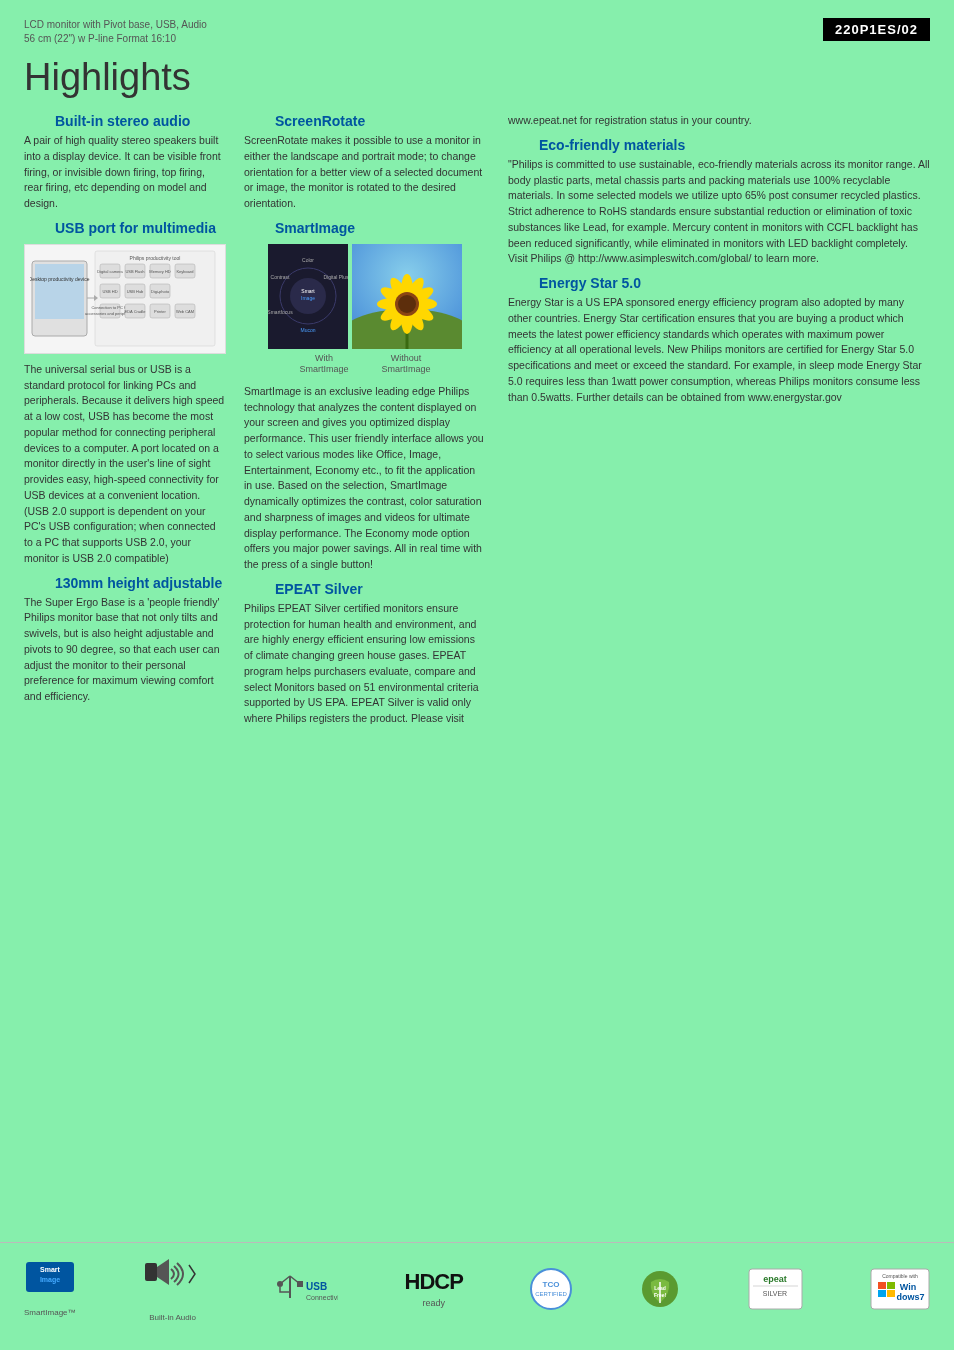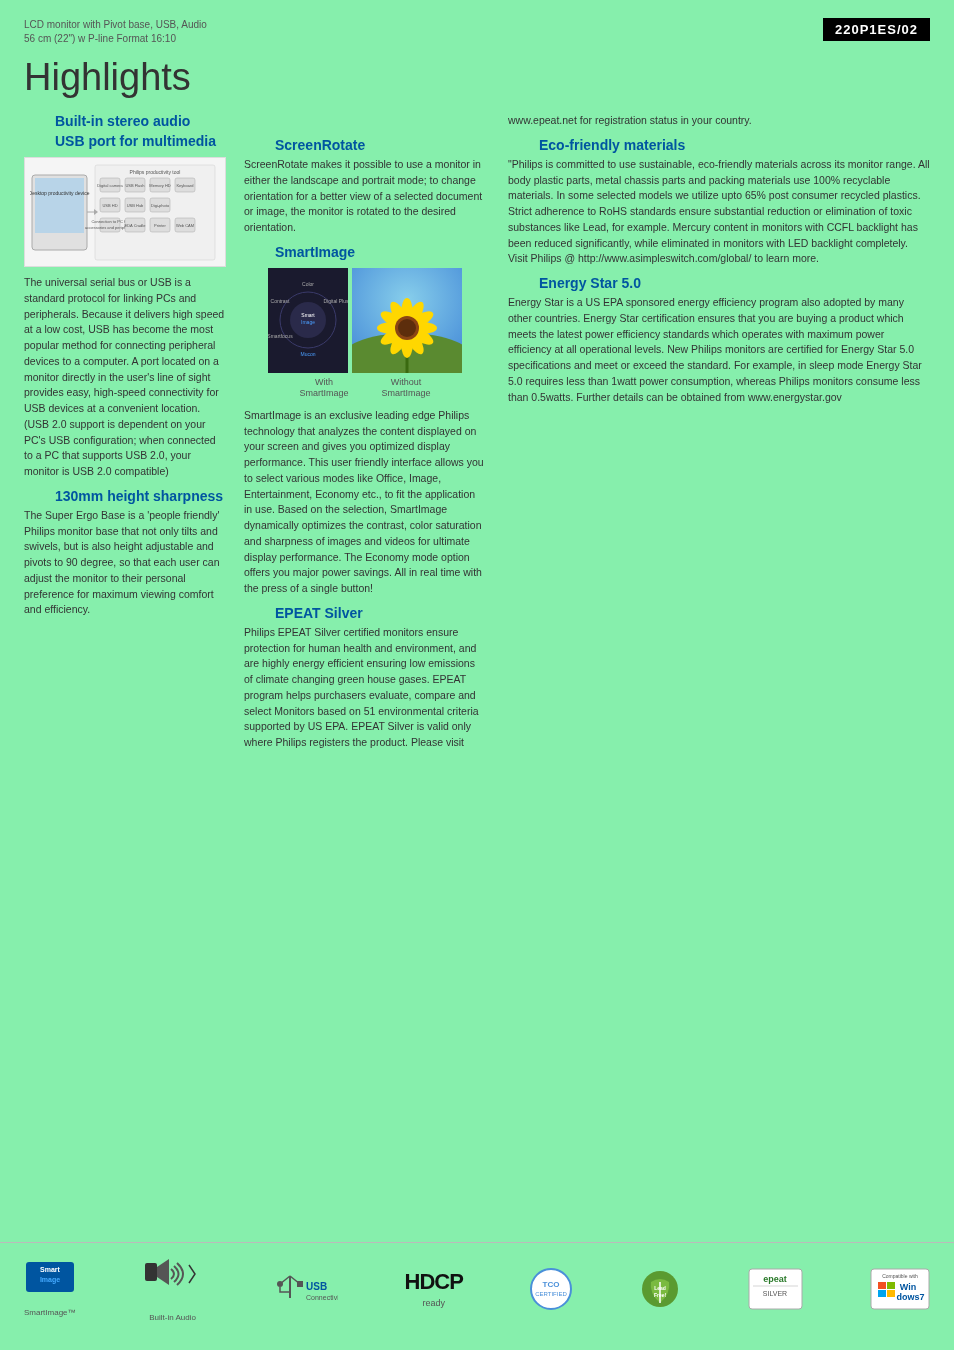--- a/index.html
+++ b/index.html
@@ -51,21 +51,20 @@
     }
     .col-left {
       width: 220px;
       min-width: 220px;
       padding-right: 18px;
     }
     .col-mid {
       width: 260px;
       min-width: 260px;
       padding-right: 18px;
-      margin-top: 24px;
     }
     .col-right {
       flex: 1;
       padding-left: 4px;
     }
     .section-title {
       font-size: 14px;
       font-weight: bold;
       color: #0055a0;
       margin-bottom: 4px;
@@ -157,20 +156,21 @@
   </div>
 
   <div class="highlights-title">Highlights</div>
 
   <div class="content-area">
 
     <div class="col-left">
 
       <div>
         <div class="section-title">Built-in stereo audio</div>
+        <div class="section-body">A pair of high quality stereo speakers built into a display device. It can be visible front firing, or invisible down firing, top firing, rear firing, etc depending on model and design.</div>
       </div>
 
       <div>
         <div class="section-title">USB port for multimedia</div>
 
         <div class="usb-image-container">
           <div class="usb-image-inner">
             <svg viewBox="0 0 190 105" width="190" height="105">
 
               <rect x="2" y="15" width="55" height="75" rx="3" fill="#e0e0e0" stroke="#aaa" stroke-width="1"></rect>
@@ -211,21 +211,21 @@
 
               <line x1="57" y1="52" x2="65" y2="52" stroke="#aaa" stroke-width="1"></line>
               <polygon points="64,49 68,52 64,55" fill="#aaa"></polygon>
             </svg>
           </div>
         </div>
         <div class="section-body">The universal serial bus or USB is a standard protocol for linking PCs and peripherals. Because it delivers high speed at a low cost, USB has become the most popular method for connecting peripheral devices to a computer. A port located on a monitor directly in the user's line of sight provides easy, high-speed connectivity for USB devices at a convenient location. (USB 2.0 support is dependent on your PC's USB configuration; when connected to a PC that supports USB 2.0, your monitor is USB 2.0 compatible)</div>
       </div>
 
       <div>
-        <div class="section-title">130mm height sharpness</div>
+        <div class="section-title">130mm height adjustable</div>
         <div class="section-body">The Super Ergo Base is a 'people friendly' Philips monitor base that not only tilts and swivels, but is also height adjustable and pivots to 90 degree, so that each user can adjust the monitor to their personal preference for maximum viewing comfort and efficiency.</div>
       </div>
 
 
     </div>
 
     <div class="col-mid">
 
       <div>
         <div class="section-title">ScreenRotate</div>

